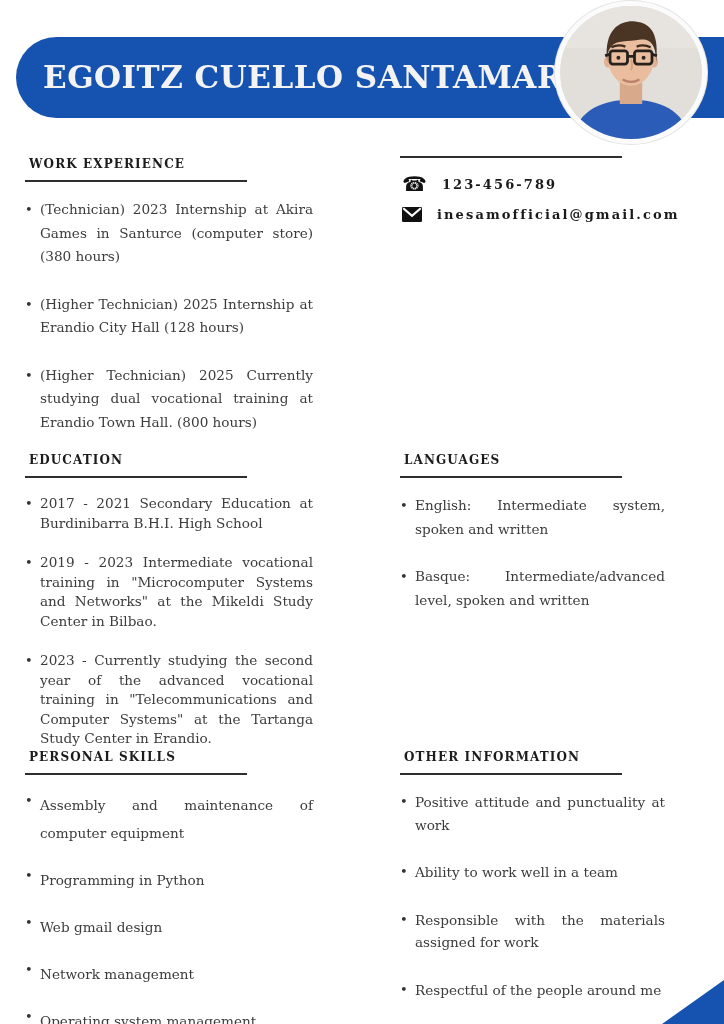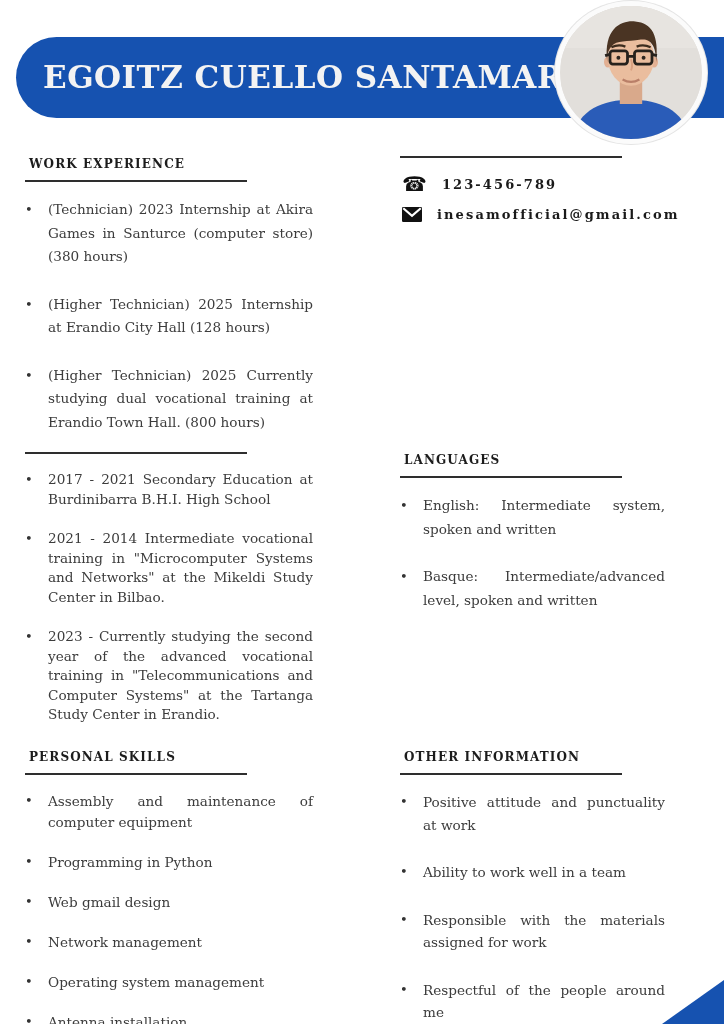--- a/index.html
+++ b/index.html
@@ -33,24 +33,24 @@
     display:grid;grid-template-columns:288px 265px;column-gap:87px;
     grid-template-rows:296px 297px auto;
   }
   h2{
     margin:4px;font-size:12px;line-height:20px;font-weight:700;
     letter-spacing:1.1px;color:var(--ink);font-family:"DejaVu Serif",serif;
   }
   .rule{width:222px;height:2px;background:#2e2e2e;margin:6px 0 16px;}
   .li{display:flex;margin:0;}
   .b{flex:none;width:15px;color:#333;font-size:13px;line-height:inherit;}
-  .t{flex:1;text-align:justify;color:var(--body);font-size:13.6px;margin-left:8px;}
+  .t{flex:1;text-align:justify;color:var(--body);font-size:13.6px;}
   .s-work  .li{margin-bottom:24px;}  .s-work  .t{line-height:23.5px;} .s-work  .b{line-height:23.5px;}
   .s-edu   .li{margin-bottom:20px;}  .s-edu   .t{line-height:19.5px;} .s-edu   .b{line-height:19.5px;}
-  .s-skill .li{margin-bottom:19px;}  .s-skill .t{line-height:21px;} .s-skill .b{line-height:19.5px;}
+  .s-skill .li{margin-bottom:19px;}  .s-skill .t{line-height:28px;} .s-skill .b{line-height:19.5px;}
   .s-lang  .li{margin-bottom:24px;}  .s-lang  .t{line-height:23.5px;} .s-lang  .b{line-height:23.5px;}
   .s-other .li{margin-bottom:25px;}  .s-other .t{line-height:22.5px;} .s-other .b{line-height:22.5px;}
   
   .crow{
     display:flex;align-items:center;gap:15px;margin:0 0 13px 2px;
     font-size:13px;font-weight:700;letter-spacing:2.1px;color:#1a1a1a;
   }
   .phone-glyph{font-family:"DejaVu Sans",sans-serif;font-size:20px;line-height:20px;color:#111;letter-spacing:0;}
   .mail-glyph{display:flex;}
   
@@ -125,28 +125,29 @@
           <svg width="20" height="15" viewBox="0 0 24 18">
             <rect x="0" y="0" width="24" height="18" rx="1.5" fill="#111111"></rect>
             <path d="M1.5,1.5 L12,10.5 L22.5,1.5" stroke="#ffffff" stroke-width="2.6" fill="none"></path>
           </svg>
         </span>
         <span>inesamofficial@gmail.com</span>
       </div>
     </section>
 
     <section class="s-edu">
+      <h2>EDUCATION</h2>
       <div class="rule"></div>
       <div class="li">
         <span class="b">•</span>
         <span class="t">2017 - 2021 Secondary Education at Burdinibarra B.H.I. High School</span>
       </div>
       <div class="li">
         <span class="b">•</span>
-        <span class="t">2021 - 2014 Intermediate vocational training in "Microcomputer Systems and Networks" at the Mikeldi Study Center in Bilbao.</span>
+        <span class="t">2019 - 2023 Intermediate vocational training in "Microcomputer Systems and Networks" at the Mikeldi Study Center in Bilbao.</span>
       </div>
       <div class="li">
         <span class="b">•</span>
         <span class="t">2023 - Currently studying the second year of the advanced vocational training in "Telecommunications and Computer Systems" at the Tartanga Study Center in Erandio.</span>
       </div>
     </section>
 
     <section class="s-lang">
       <h2>LANGUAGES</h2>
       <div class="rule"></div>

